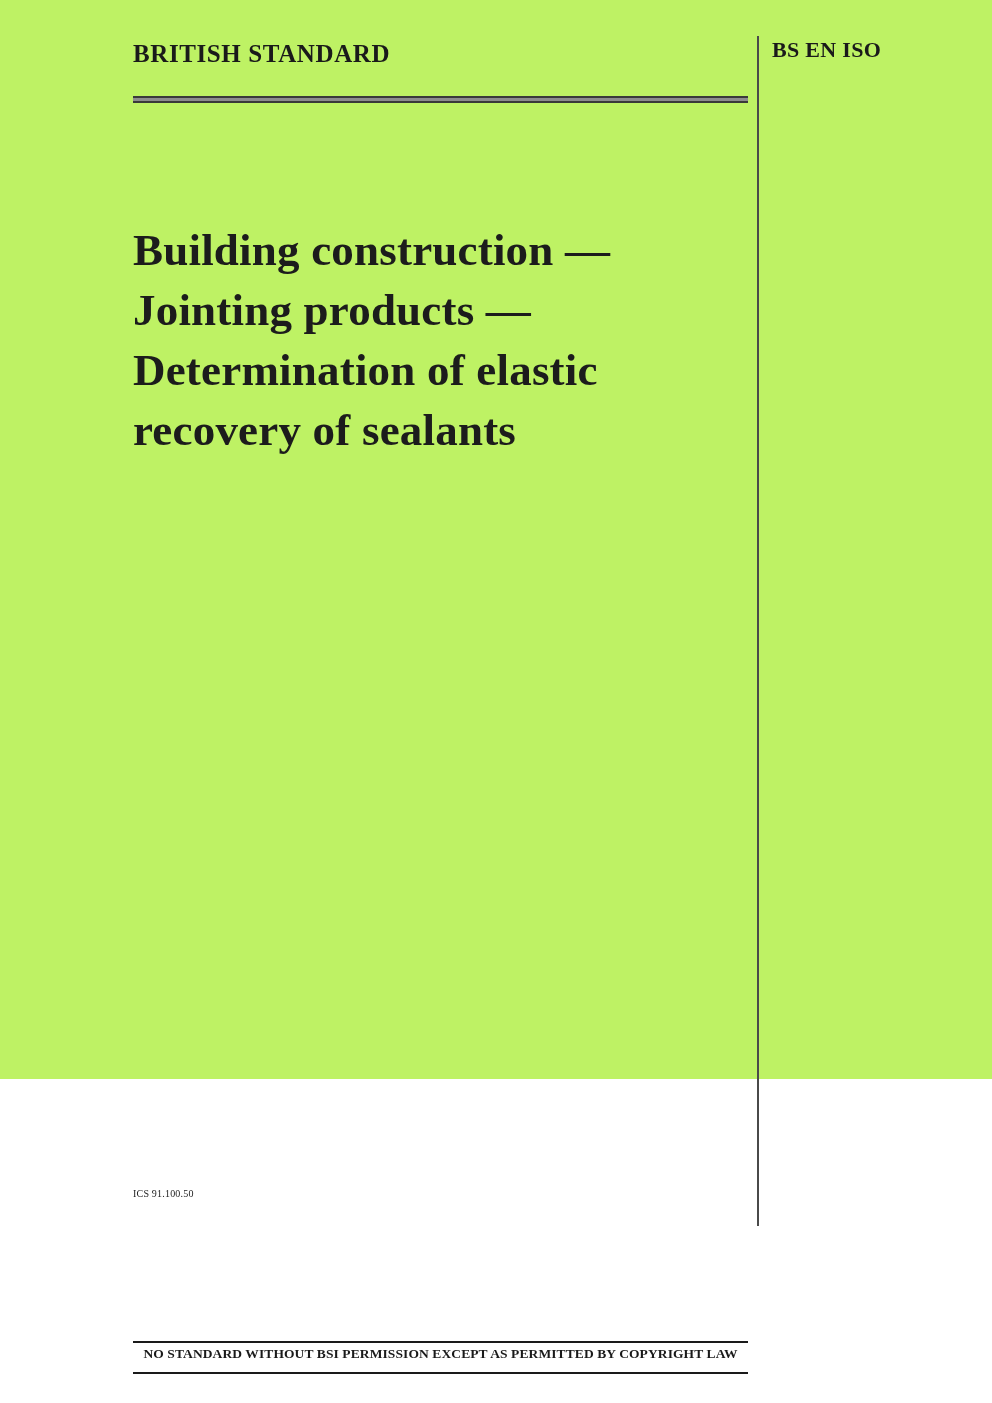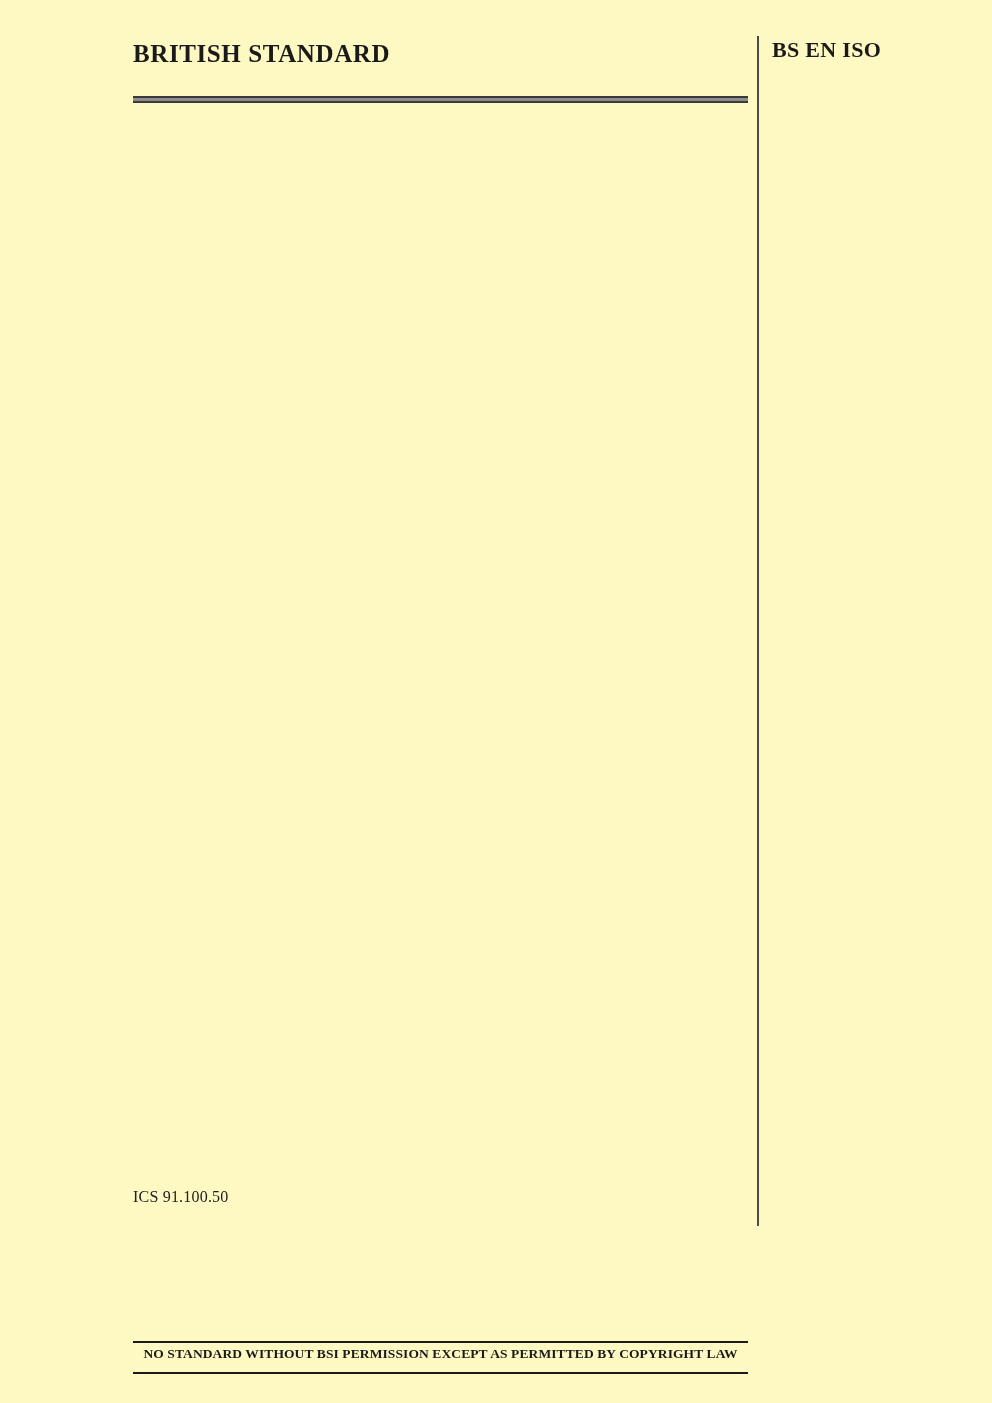--- a/index.html
+++ b/index.html
@@ -13,22 +13,22 @@
     position: relative;
     font-family: "Liberation Serif", serif;
     color: #000000;
     overflow: hidden;
   }
 
   .page {
     position: absolute;
     left: 0; top: 0;
     width: 992px;
-    height: 1403px;
-    background: #fef9c3;
+    height: 1079px;
+    background: #bef264;
   }
 
   
   .header-row {
     position: absolute;
     left: 133px;
     top: 40px;
     width: 812px;
     height: 62px;
   }
@@ -103,21 +103,21 @@
     line-height: 20px;
     color: #1c1c1c;
   }
 
   
   .ics {
     position: absolute;
     left: 133px;
     top: 1188px;
     font-family: "Liberation Serif", serif;
-    font-size: 16px;
+    font-size: 10px;
     letter-spacing: 0.2px;
     color: #1c1c1c;
   }
 
   
   .footer-rule-top {
     position: absolute;
     left: 133px;
     top: 1341px;
     width: 615px;
@@ -181,20 +181,21 @@
   <div class="header-row">
     <div class="std-label">BRITISH STANDARD</div>
     <div class="doc-number">
       <div>BS EN ISO</div>
     </div>
   </div>
 
   <div class="header-rule"></div>
   <div class="vert-rule"></div>
 
+  <h1 class="title">Building construction — Jointing products — Determination of elastic recovery of sealants</h1>
 
 
   <div class="ics">ICS 91.100.50</div>
 
   <div class="footer-rule-top"></div>
   <div class="footer-text">NO STANDARD WITHOUT BSI PERMISSION EXCEPT AS PERMITTED BY COPYRIGHT LAW</div>
   <div class="footer-rule-bottom"></div>
 
 
 </div>

